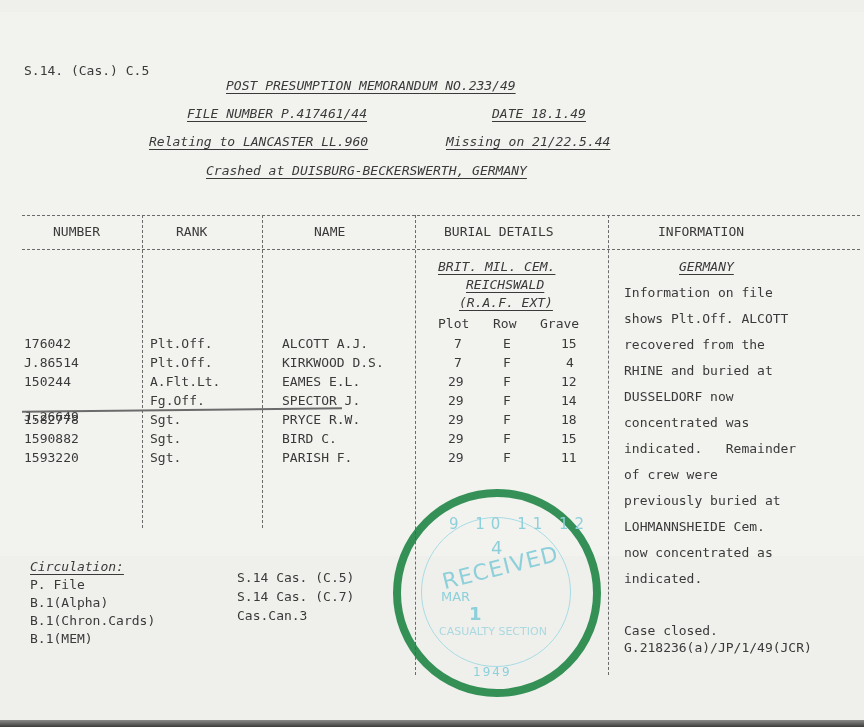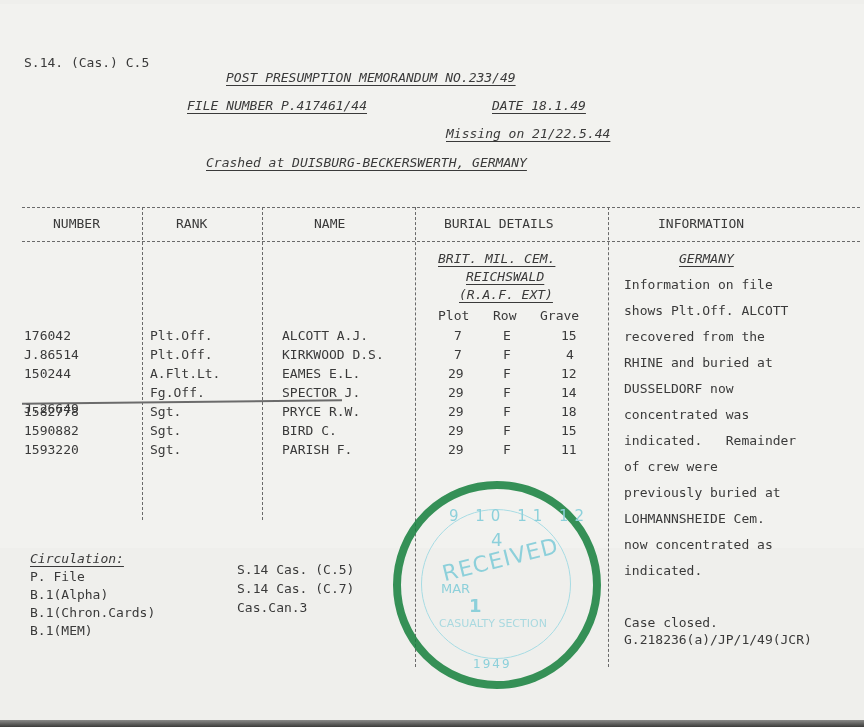--- a/index.html
+++ b/index.html
@@ -4,21 +4,21 @@
   <style>
     html, body { margin: 0; padding: 0; }
     body {
       width: 864px; height: 727px; overflow: hidden;
       background: #efefec;
       font-family: "DejaVu Sans Mono", "Liberation Mono", monospace;
       color: #3a3a3a;
       position: relative;
     }
     .paper {
-      position: absolute; left: 0; top: 4px; width: 864px; height: 544px;
+      position: absolute; left: 0; top: 12px; width: 864px; height: 544px;
       background: #f2f2ef;
     }
     .bottom-edge {
       position: absolute; left: 0; top: 720px; width: 864px; height: 7px;
       background: linear-gradient(#8a8a88, #3c3c3a);
     }
     .t { position: absolute; font-size: 13px; white-space: pre; letter-spacing: 0px; line-height: 16px; }
     .u { text-decoration: underline; text-underline-offset: 3px; font-style: italic; }
     .hr { position: absolute; height: 0; border-top: 1px dashed #6a6a6a; }
     .vr { position: absolute; width: 0; border-left: 1px dashed #6a6a6a; }
@@ -39,20 +39,21 @@
   </style>
 </head>
 <body>
 
 <div class="paper">
 
   <div class="t" style="left:24px;top:51px;">S.14. (Cas.) C.5</div>
   <div class="t u" style="left:226px;top:66px;">POST PRESUMPTION MEMORANDUM NO.233/49</div>
   <div class="t u" style="left:187px;top:94px;">FILE NUMBER P.417461/44</div>
   <div class="t u" style="left:492px;top:94px;">DATE 18.1.49</div>
+  <div class="t u" style="left:149px;top:122px;">Relating to LANCASTER LL.960</div>
   <div class="t u" style="left:446px;top:122px;">Missing on 21/22.5.44</div>
   <div class="t u" style="left:206px;top:151px;">Crashed at DUISBURG-BECKERSWERTH, GERMANY</div>
 
   <div class="hr" style="left:22px;top:203px;width:838px;"></div>
   <div class="hr" style="left:22px;top:237px;width:838px;"></div>
   <div class="vr" style="left:142px;top:203px;height:313px;"></div>
   <div class="vr" style="left:262px;top:203px;height:313px;"></div>
   <div class="vr" style="left:415px;top:203px;height:460px;"></div>
   <div class="vr" style="left:608px;top:203px;height:460px;"></div>
 

